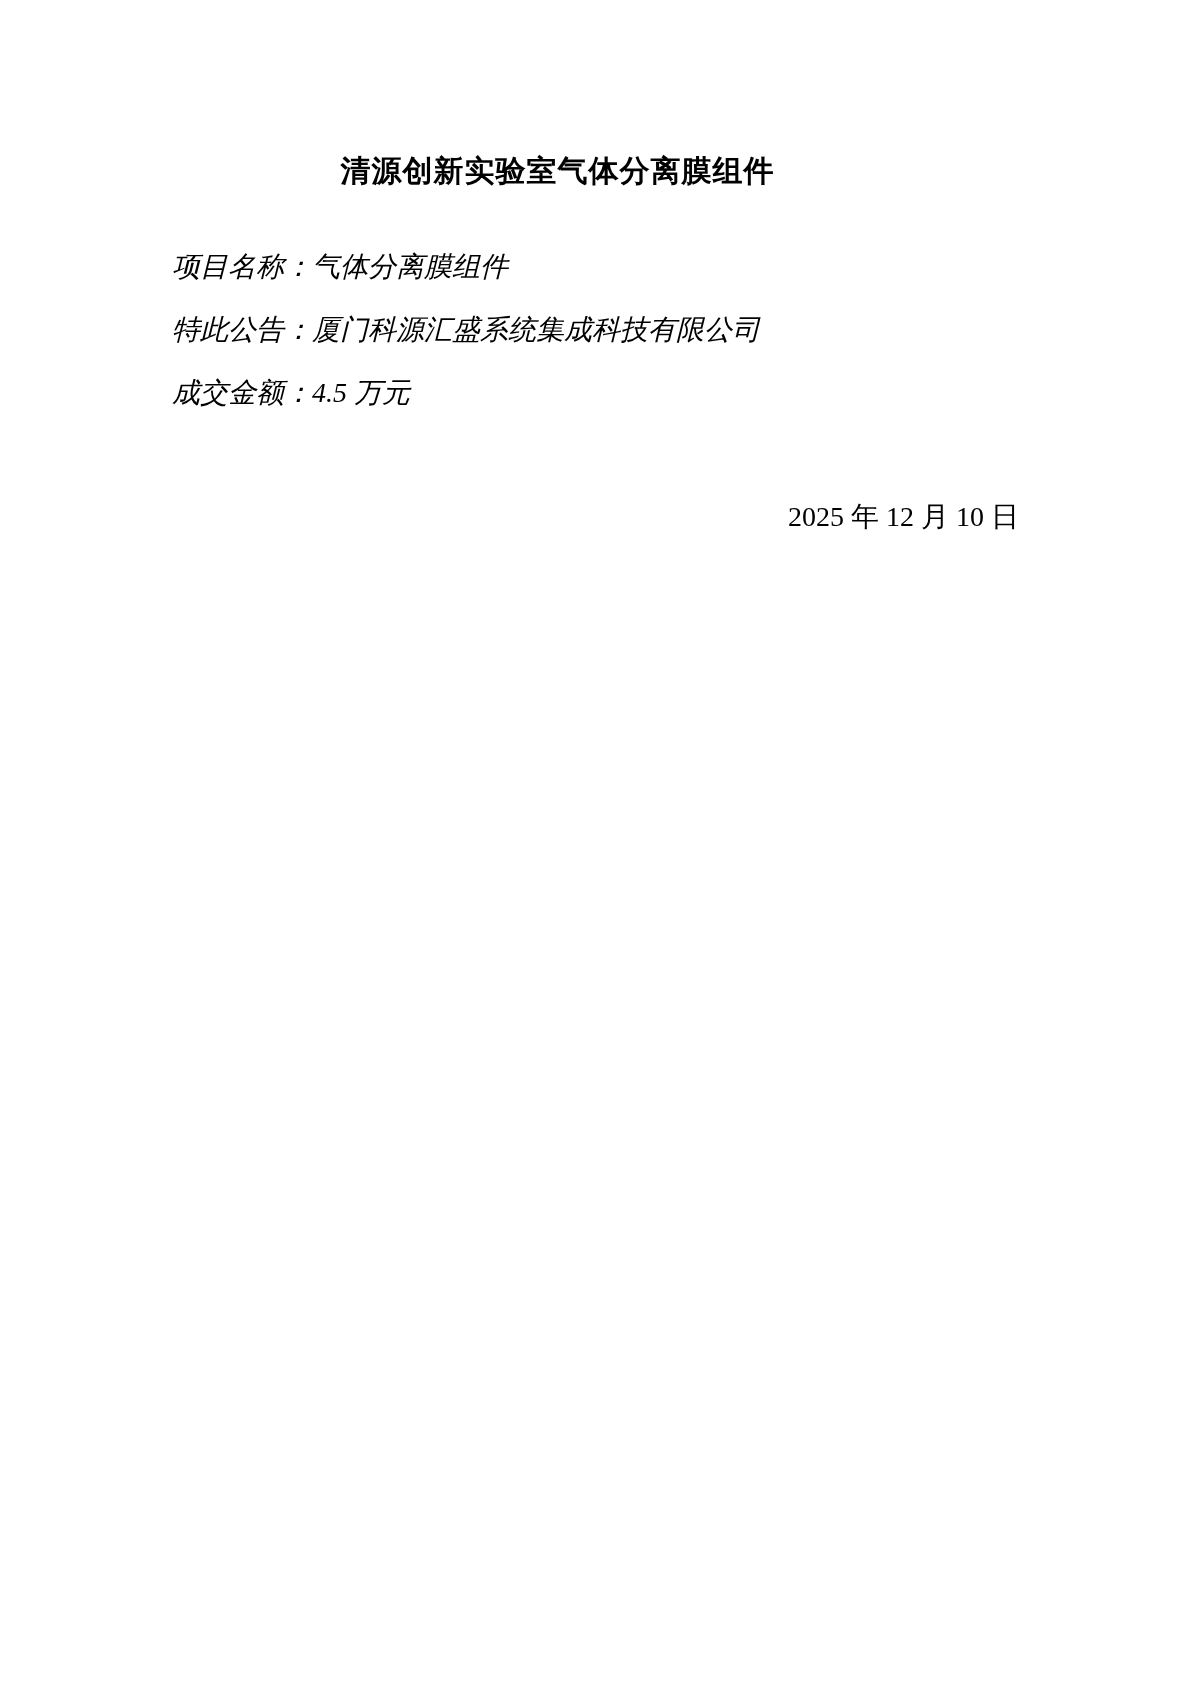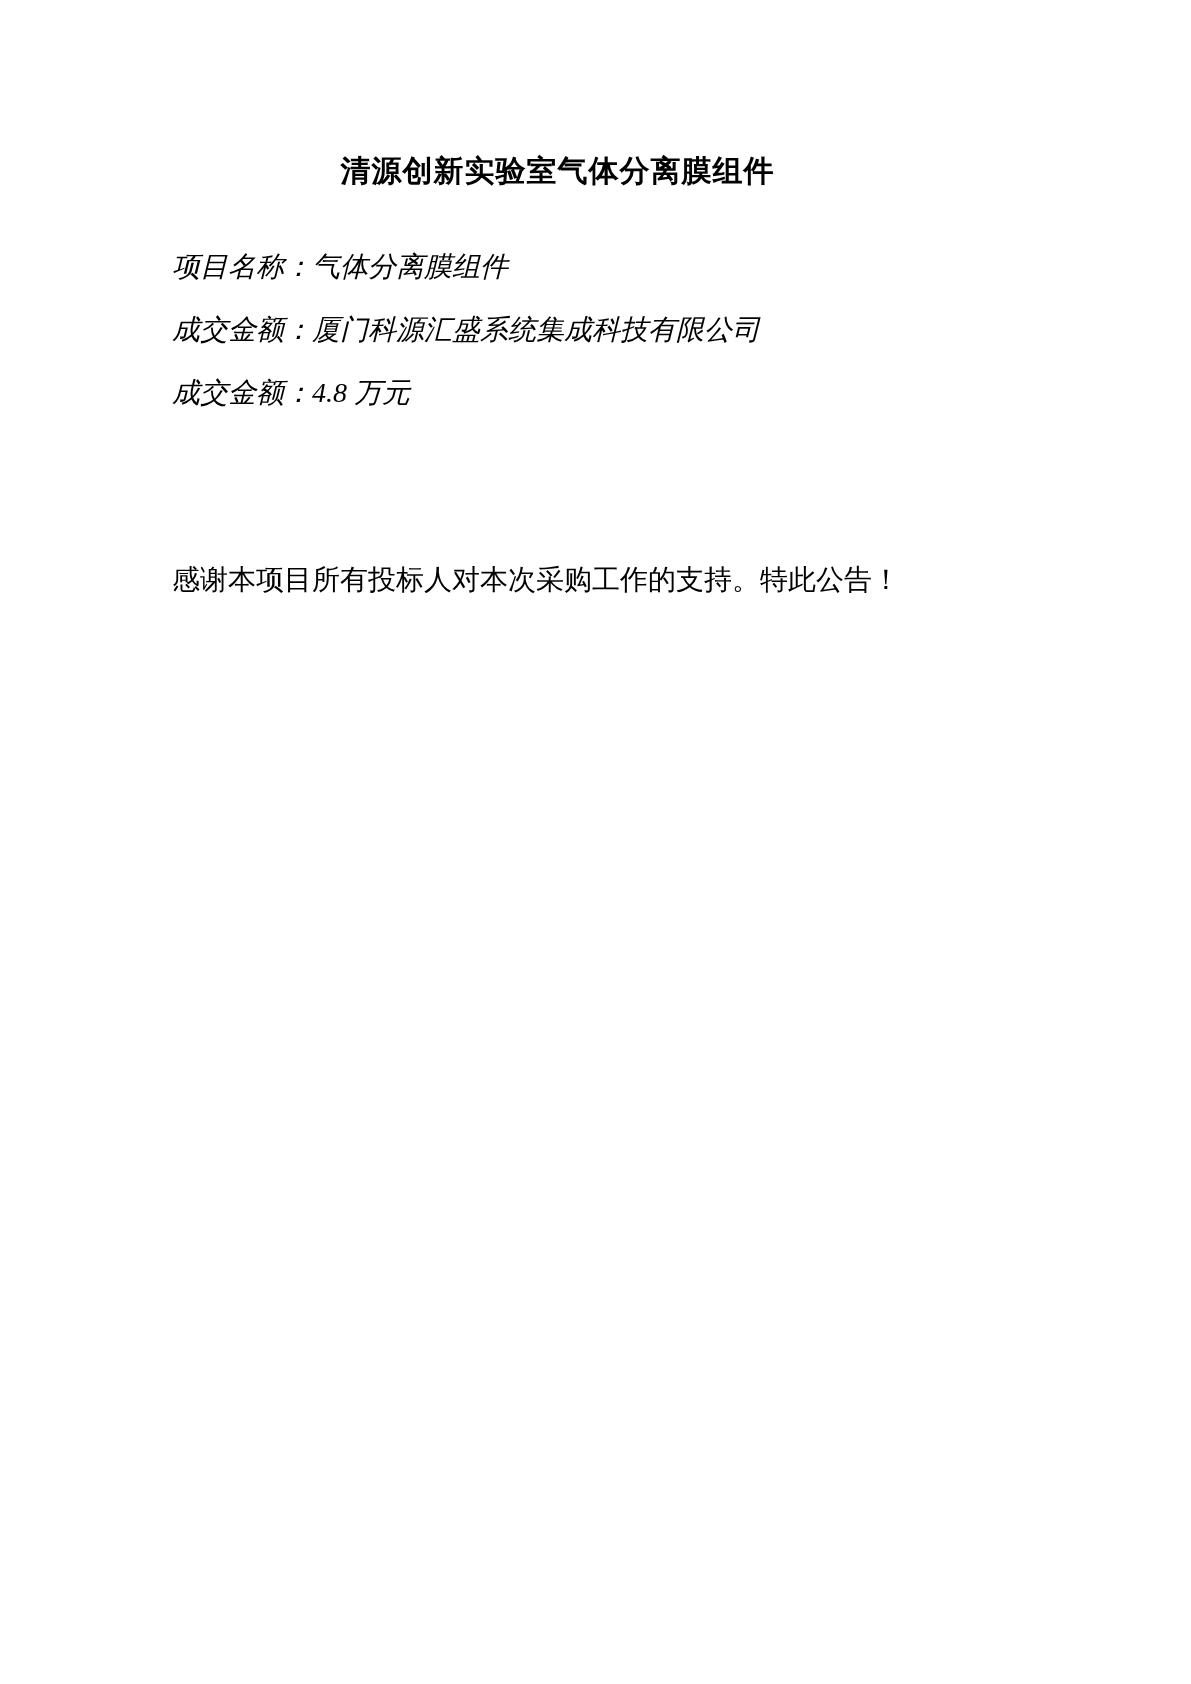--- a/index.html
+++ b/index.html
@@ -59,21 +59,21 @@
 
 <div class="page">
   <div class="content">
 
     <div class="title-block">
       <p class="title-line">清源创新实验室气体分离膜组件</p>
     </div>
 
     <div class="body-block">
       <p class="body-line">项目名称：气体分离膜组件</p>
-      <p class="body-line">成交金额：厦门科源汇盛系统集成科技有限公司</p>
-      <p class="body-line">成交金额：4.8 万元</p>
+      <p class="body-line">特此公告：厦门科源汇盛系统集成科技有限公司</p>
+      <p class="body-line">成交金额：4.5 万元</p>
     </div>
 
-    <p class="closing-line">感谢本项目所有投标人对本次采购工作的支持。特此公告！</p>
 
+    <p class="date-line">2025 年 12 月 10 日</p>
 
   </div>
 </div>
 
 </body></html>

